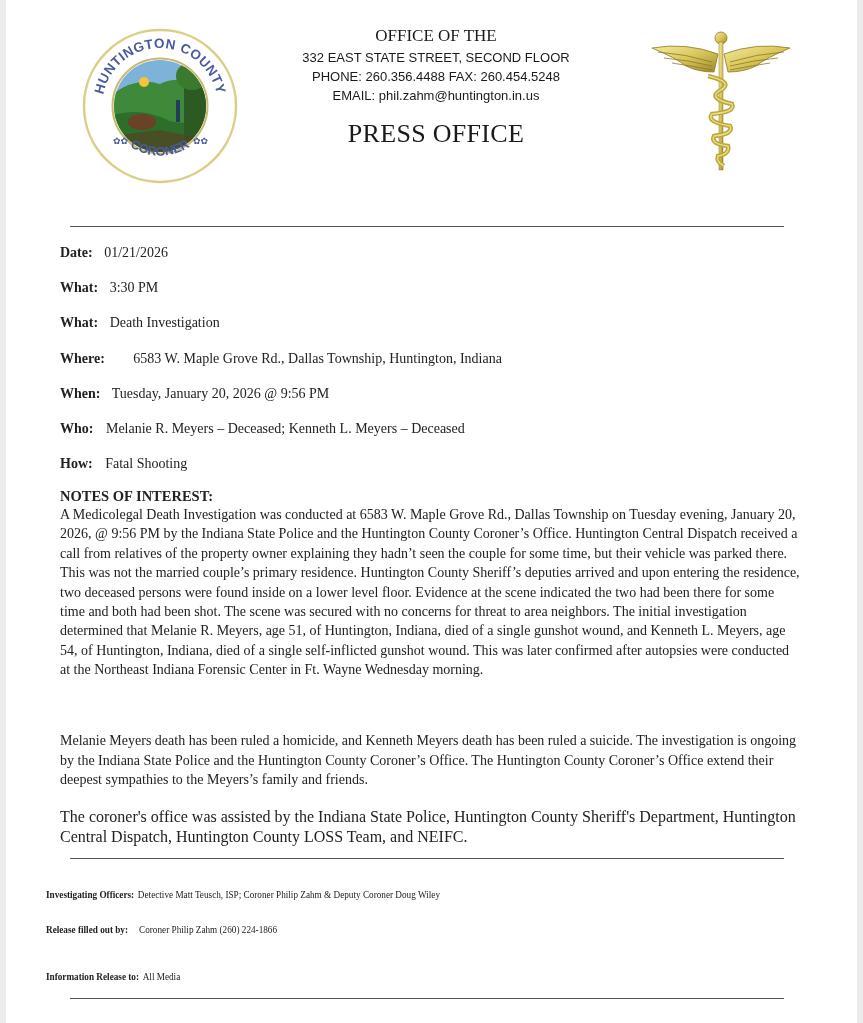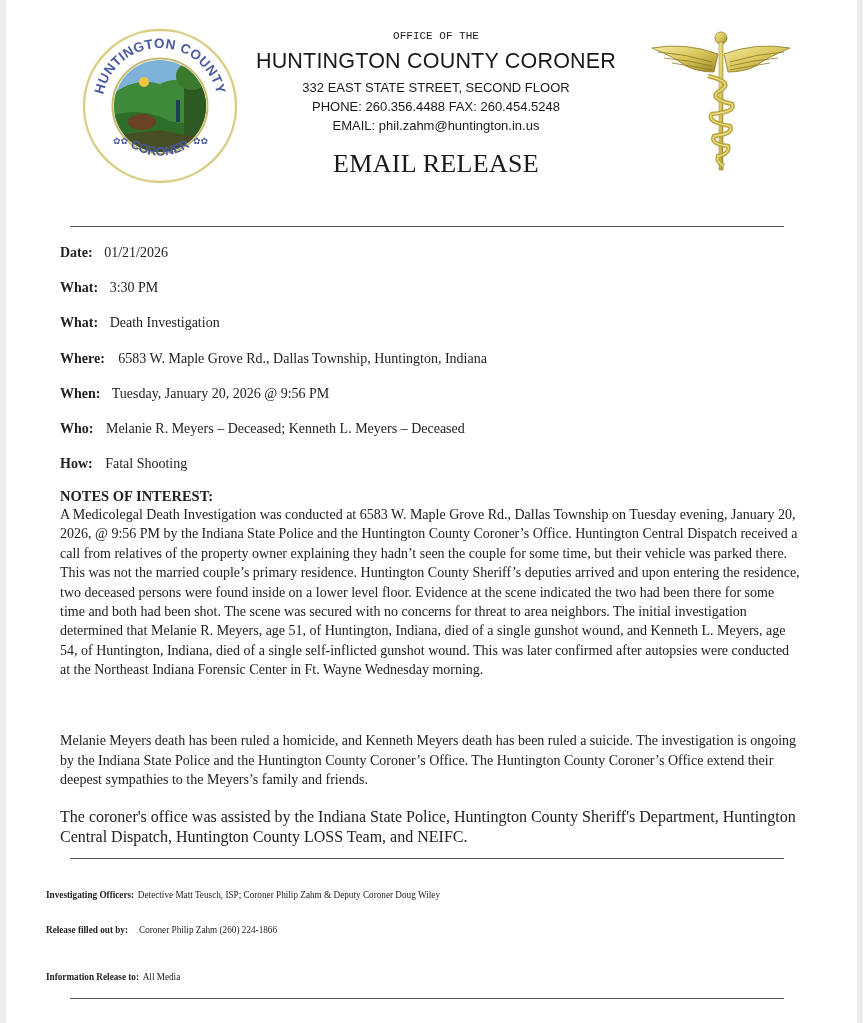--- a/index.html
+++ b/index.html
@@ -11,21 +11,21 @@
       position: absolute; left: 6px; top: 0; width: 851px; height: 1023px;
       background: #ffffff;
     }
     .edge-left { position:absolute; left:0; top:0; width:6px; height:1023px; background:#ececec; }
     .edge-right { position:absolute; right:0; top:0; width:6px; height:1023px; background:#ececec; }
 
     .seal { position: absolute; left: 74px; top: 26px; width: 160px; height: 160px; }
     .caduceus { position: absolute; left: 640px; top: 28px; width: 150px; height: 148px; }
 
     .header { position: absolute; left: 240px; top: 28px; width: 380px; text-align: center; color: #1a1a1a; }
-    .hdr-small { font-family: Liberation Mono, monospace; font-size: 11px; line-height: 16px; }
+    .hdr-small { font-family: Liberation Serif, serif; font-size: 17px; line-height: 16px; }
     .hdr-title { font-family: "Liberation Sans", sans-serif; font-size: 21.5px; line-height: 26px; margin-top: 4px; letter-spacing: 0.2px; }
     .hdr-line { font-family: "Liberation Sans", sans-serif; font-size: 13px; line-height: 19px; }
     .hdr-addr { margin-top: 4px; }
     .press { font-family: "Liberation Serif", serif; font-size: 26px; line-height: 30px; margin-top: 14px; letter-spacing: 0.3px; }
 
     .rule { position: absolute; left: 64px; width: 714px; height: 0; border-top: 1.5px solid #555; }
 
     .doc { font-family: "Liberation Serif", serif; color: #222; font-size: 14px; }
     .field { position: absolute; left: 54px; font-size: 14px; line-height: 17px; white-space: nowrap; }
     .field .lbl { font-weight: bold; margin-right: 8px; }
@@ -74,25 +74,24 @@
     </text>
     <text font-family="Liberation Sans, sans-serif" font-size="12.5" fill="#4a5aa0" font-weight="bold">
       <textPath href="#sealBot" startOffset="50%" text-anchor="middle">CORONER</textPath>
     </text>
     <text x="33" y="118" font-size="9" fill="#4a5aa0" font-family="DejaVu Sans, sans-serif">✿✿</text>
     <text x="113" y="118" font-size="9" fill="#4a5aa0" font-family="DejaVu Sans, sans-serif">✿✿</text>
   </svg>
 
   <div class="header">
     <div class="hdr-small">OFFICE OF THE</div>
-    <div class="hdr-title">HUNTINGTON COUNTY CORONER</div>
     <div class="hdr-line hdr-addr">332 EAST STATE STREET, SECOND FLOOR</div>
     <div class="hdr-line">PHONE: 260.356.4488 FAX: 260.454.5248</div>
     <div class="hdr-line">EMAIL: phil.zahm@huntington.in.us</div>
-    <div class="press">EMAIL RELEASE</div>
+    <div class="press">PRESS OFFICE</div>
   </div>
 
   <svg class="caduceus" viewBox="0 0 150 148">
     <defs>
       <linearGradient id="gold" x1="0" y1="0" x2="1" y2="1">
         <stop offset="0" stop-color="#f4eaa0"></stop>
         <stop offset="0.5" stop-color="#d9c65a"></stop>
         <stop offset="1" stop-color="#9c8a2a"></stop>
       </linearGradient>
     </defs>
@@ -119,21 +118,21 @@
     </div>
     <div class="field" style="top:279px;">
       <span class="lbl">What:</span>
       <span>3:30 PM</span>
     </div>
     <div class="field" style="top:314px;">
       <span class="lbl">What:</span>
       <span>Death Investigation</span>
     </div>
     <div class="field" style="top:350px;">
-      <span class="lbl" style="margin-right:10px;">Where:</span>
+      <span class="lbl" style="margin-right:25px;">Where:</span>
       <span>6583 W. Maple Grove Rd., Dallas Township, Huntington, Indiana</span>
     </div>
     <div class="field" style="top:385px;">
       <span class="lbl">When:</span>
       <span>Tuesday, January 20, 2026 @ 9:56 PM</span>
     </div>
     <div class="field" style="top:420px;">
       <span class="lbl" style="margin-right:9px;">Who:</span>
       <span>Melanie R. Meyers – Deceased; Kenneth L. Meyers – Deceased</span>
     </div>

